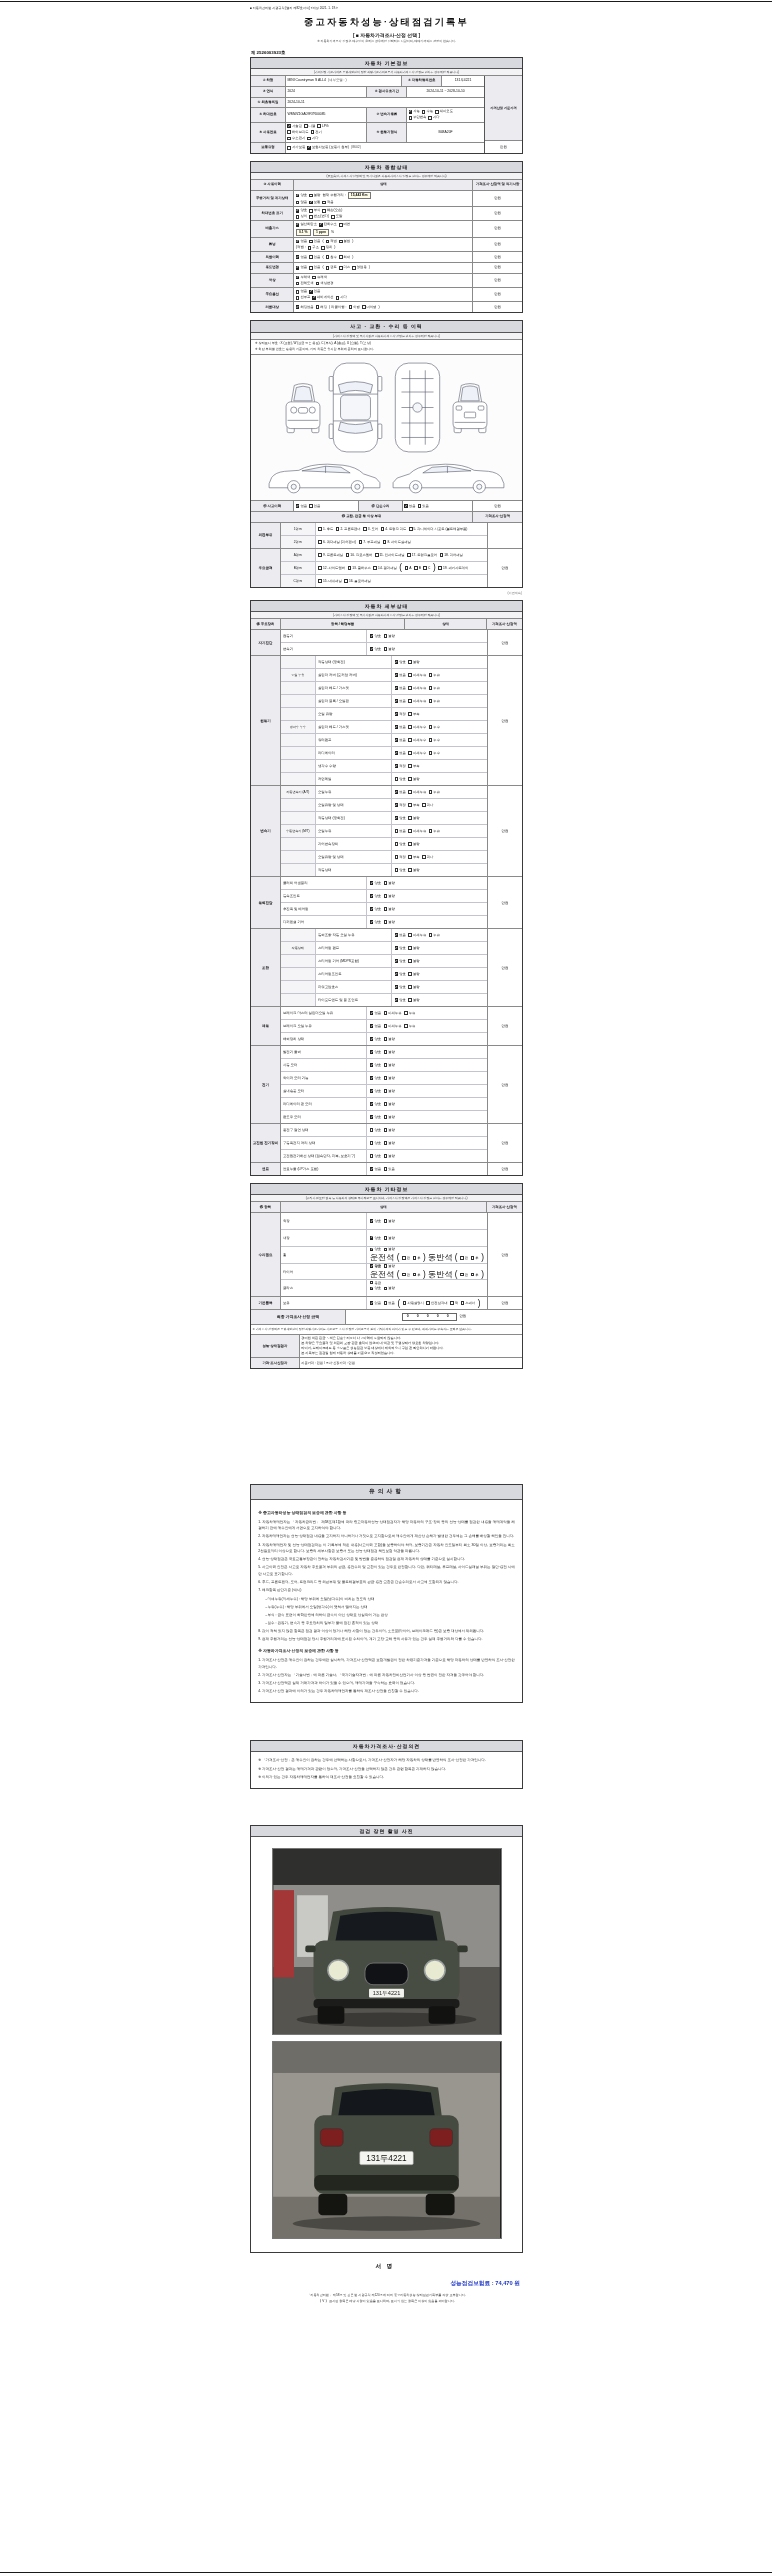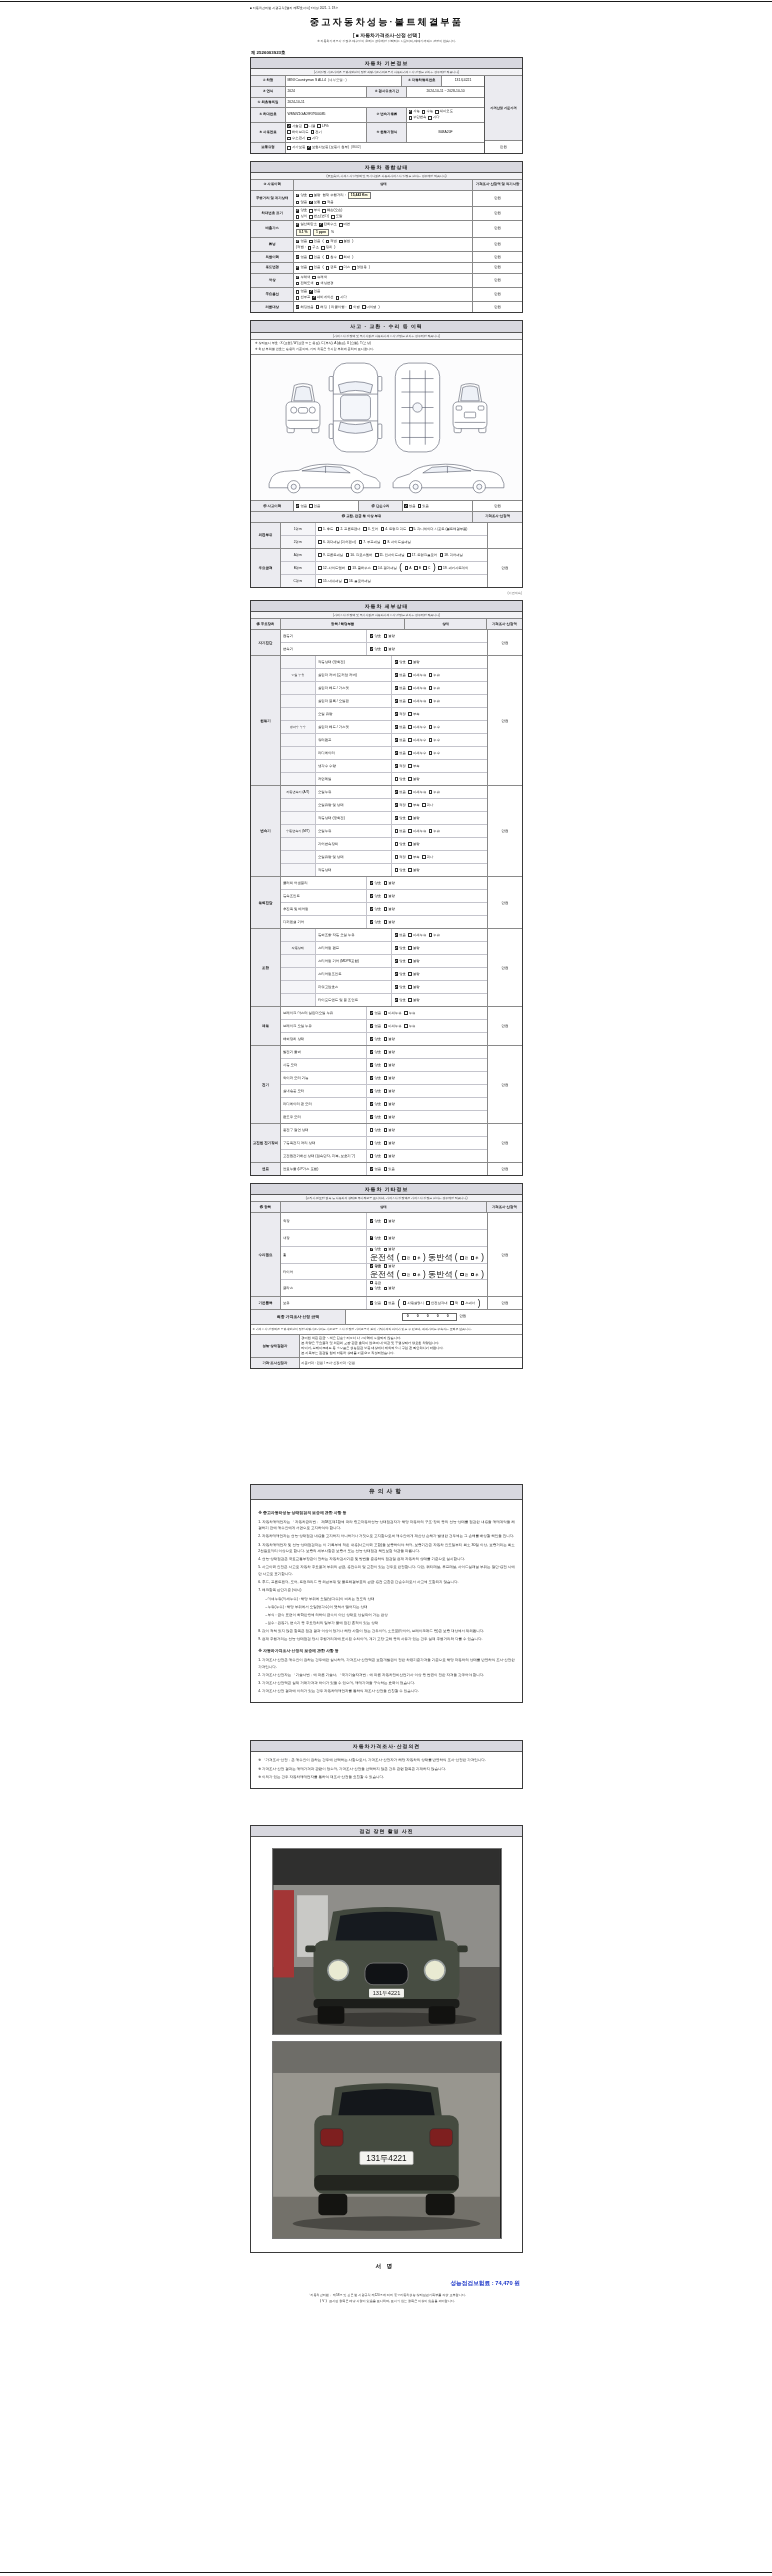--- a/index.html
+++ b/index.html
@@ -79,21 +79,21 @@
   .fineprint{font-size:3.1px;color:#333;text-align:center;line-height:1.9;margin-top:4.1px}
 </style>
 </head>
 <body>
 
 <div class="page">
   <div class="rule top"></div>
   <div class="col">
 
     <div class="top-note">■ 자동차관리법 시행규칙 [별지 제82호서식] &lt;개정 2021. 1. 19.&gt;</div>
-    <div class="doc-title">중고자동차성능·볼트체결부품</div>
+    <div class="doc-title">중고자동차성능·상태점검기록부</div>
     <div class="sub-title">[ ■ 자동차가격조사·산정 선택 ]</div>
     <div class="sub-note">※ 자동차가격조사·산정은 매수인이 원하는 경우에만 선택하는 사항이며, 매매가격과는 관련이 없습니다.</div>
     <div class="doc-no">제 2526003923호</div>
 
     <div class="sec">
       <div class="sec-head">자동차 기본정보</div>
       <div class="sec-note">(가격산정 기준가격은 보험개발원이 정한 차량기준가격으로서 자동차가격조사·산정을 원하는 경우에만 적습니다)</div>
       <div class="basic-wrap">
         <div class="basic-table">
             <div class="trow">

